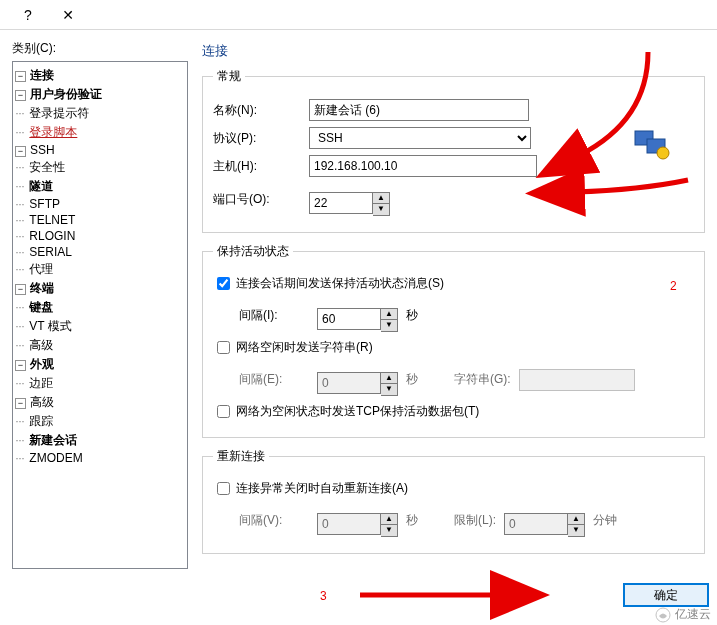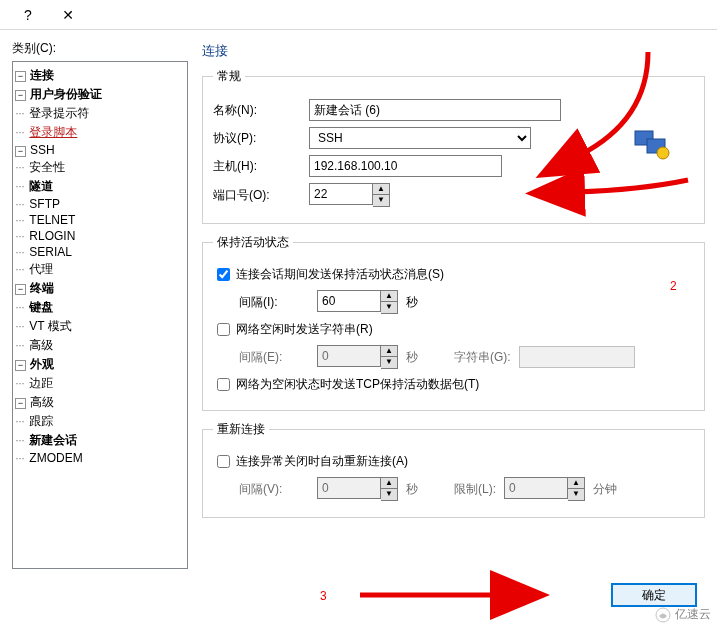--- a/index.html
+++ b/index.html
@@ -22,36 +22,36 @@
   .lvl2 { padding-left: 18px; }
   .lvl3 { padding-left: 44px; }
   .right { flex: 1; padding-left: 14px; }
   .section-title { color: #15428b; font-size: 13px; margin: 2px 0 8px 0; }
   fieldset { border: 1px solid #d0d0d0; margin: 0 0 10px 0; padding: 8px 10px 10px 10px; }
   legend { padding: 0 4px; }
   .row { display: flex; align-items: center; margin: 6px 0; }
   .lab { width: 96px; }
   .lab2 { width: 78px; margin-left: 26px; }
   input[type=text].tb, select.tb { height: 22px; border: 1px solid #7a7a7a; padding: 0 4px; background: #fff; }
-  .tb-name { width: 252px; }
+  .tb-name { width: 220px; }
   select.tb { width: 222px; }
-  .tb-host { width: 193px; }
-  .spinner { display: inline-flex; }
+  .tb-host { width: 228px; }
+  .spinner { display: inline-flex; margin-top: 9px; }
   .spinner input { width: 64px; height: 22px; border: 1px solid #7a7a7a; padding: 0 4px; }
   .spinner input.dis { background: #f0f0f0; color: #6d6d6d; }
   .spinner .spbtns { display: inline-flex; flex-direction: column; border: 1px solid #7a7a7a; border-left: none; }
   .spinner .spbtns span { width: 16px; height: 11px; text-align: center; line-height: 9px; font-size: 8px; background: #e1e1e1; cursor: pointer; }
   .spinner .spbtns span:first-child { border-bottom: 1px solid #7a7a7a; }
   .cb { margin-right: 6px; }
   .unit { margin-left: 8px; }
   .graylab { color: #6d6d6d; }
   .string-field { width: 116px; height: 22px; border: 1px solid #c0c0c0; background: #f0f0f0; margin-left: 8px; }
   .inline-gap { width: 36px; }
   .conn-icon { position: absolute; right: 44px; top: 125px; }
-  .footer { position: absolute; right: 20px; bottom: 18px; display: flex; gap: 10px; }
+  .footer { position: absolute; right: 8px; bottom: 18px; display: flex; gap: 10px; }
   .btn { width: 86px; height: 24px; border: 1px solid #adadad; background: #e1e1e1; cursor: pointer; text-align: center; line-height: 22px; }
   .btn.primary { border: 2px solid #0078d7; background: #e5f1fb; line-height: 20px; }
   .watermark { position: absolute; right: 6px; bottom: 2px; opacity: .5; font-size: 11px; display: flex; align-items: center; gap: 4px; }
   
   .arrow-svg { position: absolute; top: 0; left: 0; pointer-events: none; }
 </style>
 </head>
 <body>
 
 <div class="titlebar">

